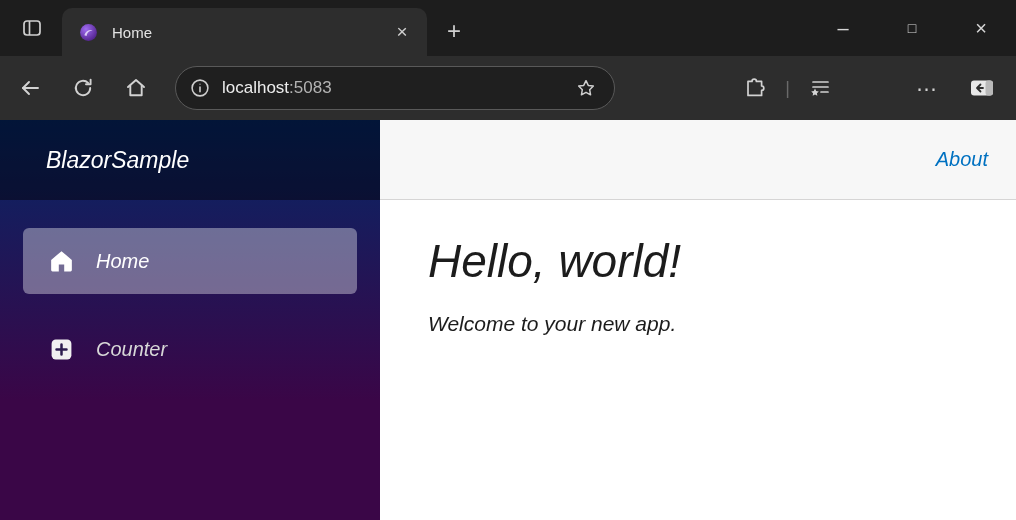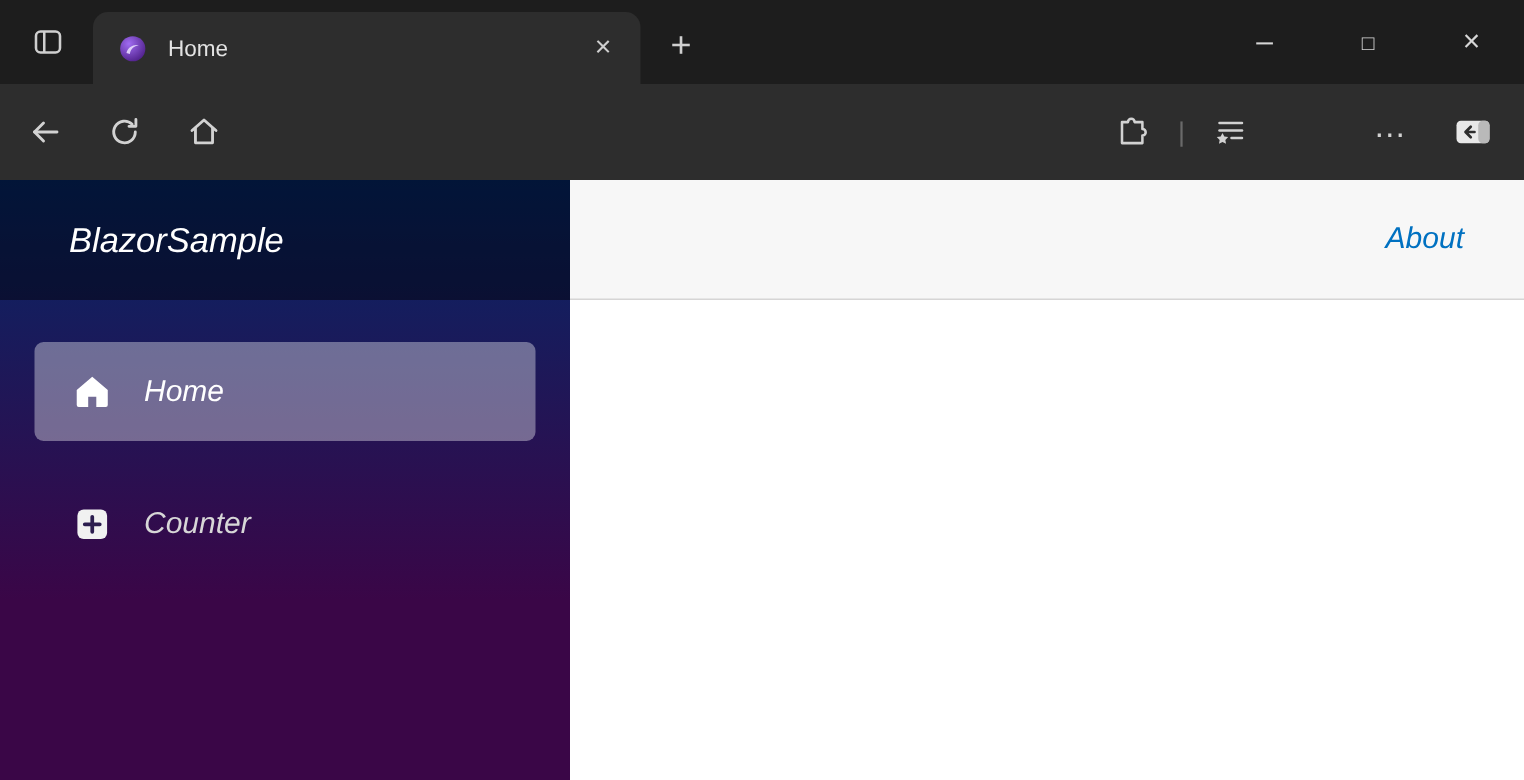--- a/index.html
+++ b/index.html
@@ -49,21 +49,21 @@
   .brand-text { color:#ffffff; font-size:23px; }
   .nav-menu { padding-top:28px; }
   .nav-item { margin:0 23px 22px 23px; height:66px; display:flex; align-items:center;
               padding-left:25px; border-radius:6px; color:#d7d7d7; font-size:20px;
               cursor:pointer; }
   .nav-item.active { background:rgba(255,255,255,0.37); color:#ffffff; }
   .nav-icon { width:27px; height:27px; margin-right:21px; flex:none; }
 
   .main { flex:1; display:flex; flex-direction:column; background:#ffffff; }
   .top-row { height:80px; background:#f7f7f7; border-bottom:1px solid #d6d5d5;
-             display:flex; align-items:center; justify-content:flex-end; padding-right:40px; }
+             display:flex; align-items:center; justify-content:flex-end; padding-right:28px; }
   .about-link { color:#0071c1; font-size:20px; text-decoration:none; cursor:pointer; }
   .content { padding:34px 48px; }
   .hello-heading { font-size:46px; font-weight:400; color:#1c1c1c; margin-bottom:24px; }
   .welcome-text { font-size:21px; color:#1c1c1c; }
 
   svg { display:block; }
 </style>
 </head>
 <body>
 
@@ -128,20 +128,35 @@
 
     <div class="tool-btn c">
       <span>
         <svg width="24" height="24" viewBox="0 0 24 24" fill="none" stroke="currentColor" stroke-width="1.9" stroke-linecap="round" stroke-linejoin="round">
           <path d="M4 11 L12 4 L20 11"></path>
             <path d="M6.3 9.5 V19.2 H17.7 V9.5"></path>
         </svg>
       </span>
     </div>
 
+    <div class="addressbar">
+      <span class="site-info-btn c">
+        <svg width="22" height="22" viewBox="0 0 24 24" fill="none" stroke="currentColor" stroke-width="1.7" stroke-linecap="round">
+          <circle cx="12" cy="12" r="8.6"></circle>
+          <line x1="12" y1="11" x2="12" y2="16"></line>
+          <circle cx="12" cy="7.8" r="0.6" fill="currentColor" stroke="none"></circle>
+        </svg>
+      </span>
+      <span class="url-text"><span class="url-host">localhost</span><span class="url-port">:5083</span></span>
+      <span class="fav-star-btn c">
+        <svg width="22" height="22" viewBox="0 0 24 24" fill="none" stroke="currentColor" stroke-width="1.6" stroke-linejoin="round">
+          <polygon points="12,4 14.5,9.2 20,9.9 16,13.9 17,19.4 12,16.7 7,19.4 8,13.9 4,9.9 9.5,9.2"></polygon>
+        </svg>
+      </span>
+    </div>
 
     <div class="toolbar-right">
       <div class="tr-btn c">
         <span>
           <svg width="24" height="24" viewBox="0 0 24 24" fill="none" stroke="currentColor" stroke-width="1.7" stroke-linejoin="round">
             <path d="M9 5.4 a2.2 2.2 0 0 1 4.4 0 L18.6 5.4 L18.6 10 a2.2 2.2 0 0 1 0 4.4 L18.6 19.4 L5 19.4 L5 5.4 Z"></path>
           </svg>
         </span>
       </div>
       <span class="tr-divider">|</span>
@@ -196,16 +211,20 @@
         </div>
 
 
       </nav>
     </aside>
 
     <main class="main">
       <header class="top-row">
         <a class="about-link">About</a>
       </header>
+      <article class="content">
+        <h1 class="hello-heading">Hello, world!</h1>
+        <p class="welcome-text">Welcome to your new app.</p>
+      </article>
     </main>
 
   </div>
 </div>
 
 </body></html>

